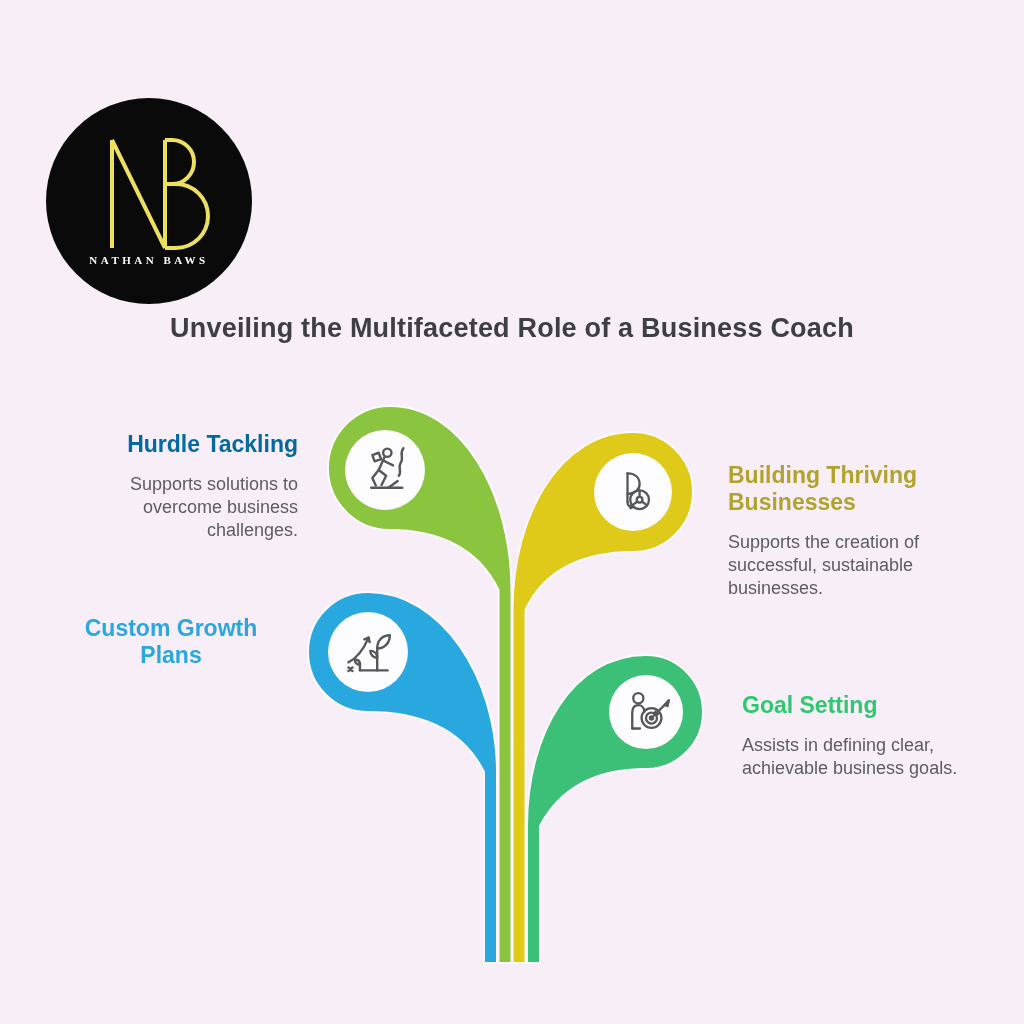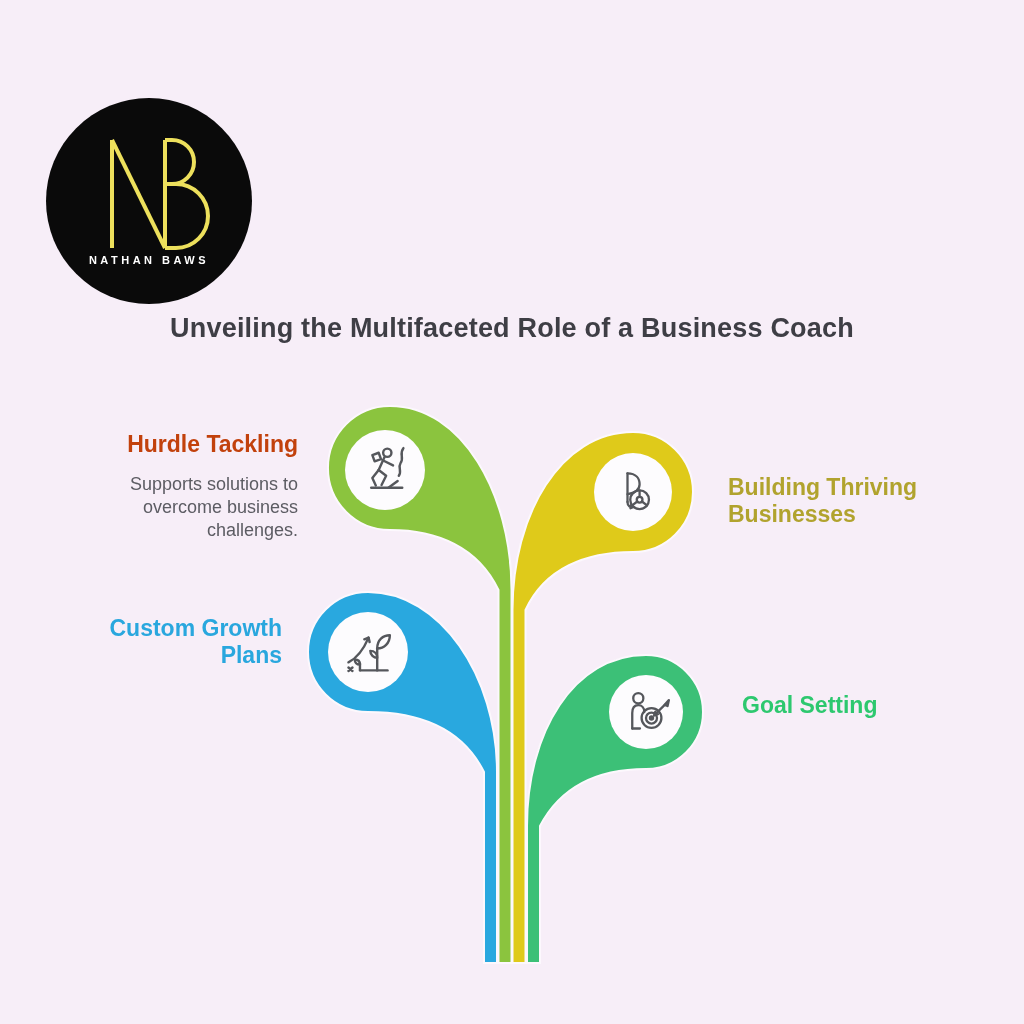--- a/index.html
+++ b/index.html
@@ -9,43 +9,43 @@
     font-family:"Liberation Sans", sans-serif;
   }
   
   .logo{
     position:absolute;left:46px;top:98px;width:206px;height:206px;
     border-radius:50%;background:#0A0A0A;
   }
   .logo svg{position:absolute;left:0;top:0;}
   .brand{
     position:absolute;left:0;right:0;top:156px;text-align:center;
-    color:#FFFFFF;font-size:11px;font-weight:bold;letter-spacing:3.5px;
+    color:#FFFFFF;font-size:11px;font-weight:bold;letter-spacing:3.5px;font-family:Liberation Serif, serif;
   }
   
   .title{
     position:absolute;top:313px;left:0;width:1024px;text-align:center;
     font-size:27px;font-weight:bold;color:#3E3E45;letter-spacing:0.2px;
   }
   
   .plant{position:absolute;left:0;top:0;}
   .branch{stroke:#FCF8FD;stroke-width:2;}
   .pod{fill:#FDFCFE;}
   .ic{stroke:#55575C;stroke-width:2.1;fill:none;stroke-linecap:round;stroke-linejoin:round;}
   
   .section{position:absolute;}
   .heading{font-size:23px;font-weight:bold;line-height:1.18;margin:0 0 15px 0;}
   .body{font-size:18px;line-height:1.27;color:#5C5C63;}
   .align-right{text-align:right;}
   .align-left{text-align:left;}
   #sec-hurdle{left:110px;top:431px;width:188px;}
-  #sec-hurdle .heading{color:#c2410c;}
-  #sec-building{left:728px;top:474px;width:218px;}
+  #sec-hurdle .heading{color:#0369a1;}
+  #sec-building{left:728px;top:462px;width:218px;}
   #sec-building .heading{color:#B1A32E;}
-  #sec-custom{left:84px;top:615px;width:198px;}
+  #sec-custom{left:72px;top:615px;width:198px;text-align:center;}
   #sec-custom .heading{color:#29A7DE;}
   #sec-goal{left:742px;top:692px;width:230px;}
   #sec-goal .heading{color:#2DC86F;}
 </style>
 </head>
 <body>
 
 <div class="logo">
   <svg width="206" height="206" viewBox="0 0 206 206">
     <g fill="none" stroke="#EDE05C" stroke-width="4">
@@ -124,21 +124,23 @@
   </g>
 </svg>
 
 <div class="section align-right" id="sec-hurdle">
   <div class="heading">Hurdle Tackling</div>
   <div class="body">Supports solutions to overcome business challenges.</div>
 </div>
 
 <div class="section align-left" id="sec-building">
   <div class="heading">Building Thriving Businesses</div>
+  <div class="body">Supports the creation of successful, sustainable businesses.</div>
 </div>
 
 <div class="section align-right" id="sec-custom">
   <div class="heading">Custom Growth Plans</div>
 </div>
 
 <div class="section align-left" id="sec-goal">
   <div class="heading">Goal Setting</div>
+  <div class="body">Assists in defining clear, achievable business goals.</div>
 </div>
 
 </body></html>

